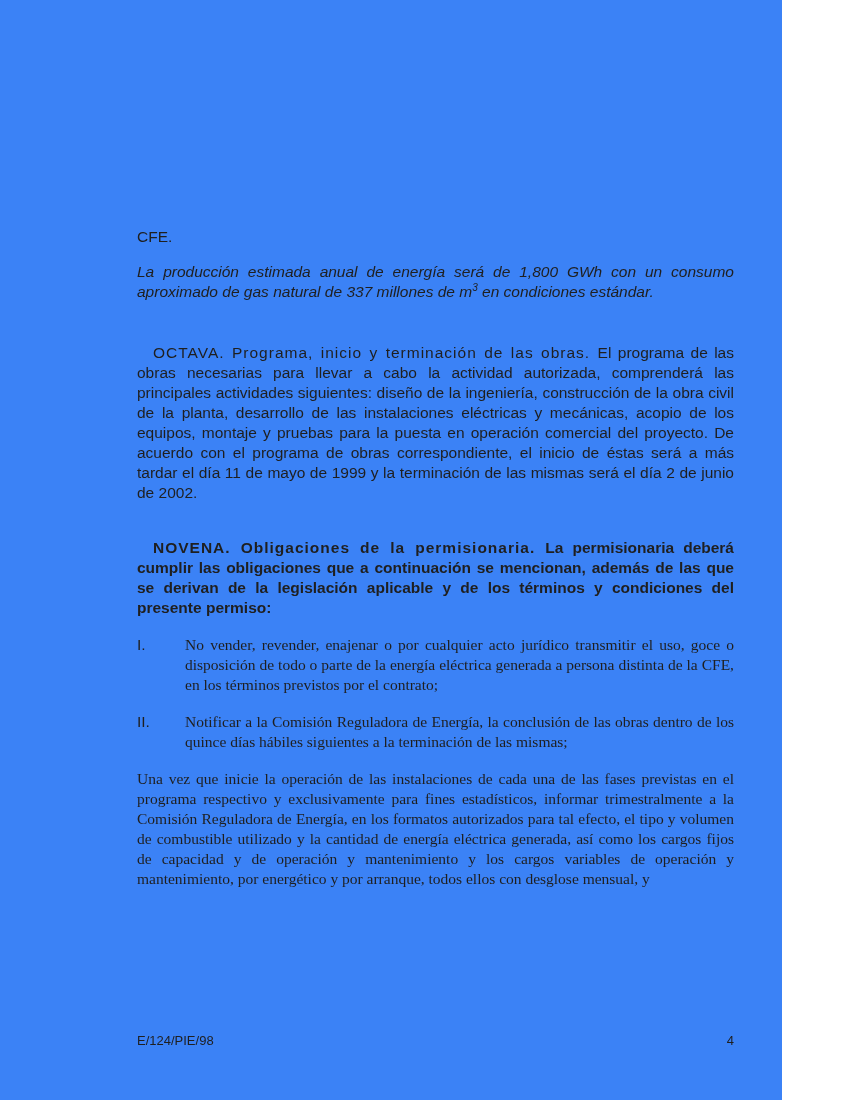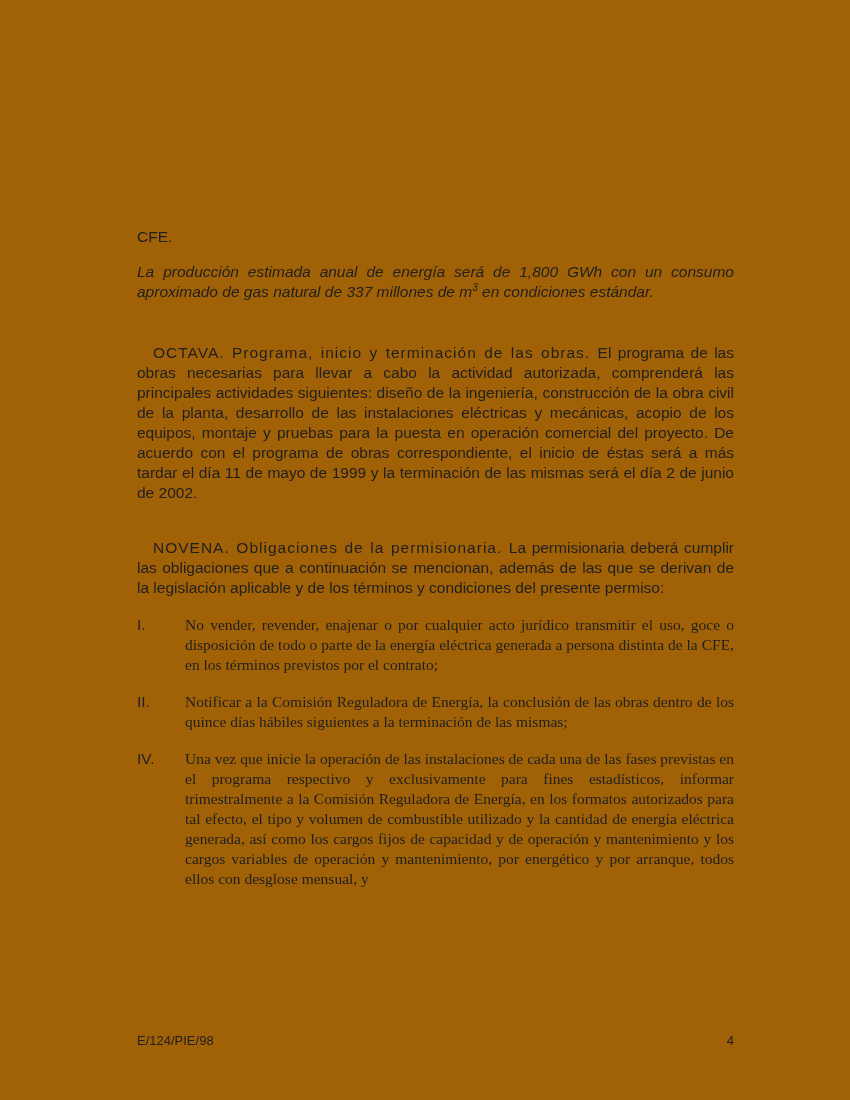--- a/index.html
+++ b/index.html
@@ -2,40 +2,40 @@
 <html><head>
 <meta charset="utf-8">
 <style>
   html, body {
     margin: 0;
     padding: 0;
     background: #ffffff;
   }
   .page {
     position: relative;
-    width: 850px;
+    width: 782px;
     height: 1100px;
-    background: #a16207;
+    background: #3b82f6;
     font-family: "Liberation Sans", "DejaVu Sans", sans-serif;
     color: #1f1f1f;
     overflow: hidden;
   }
   .content {
     position: absolute;
     left: 137px;
     top: 227px;
     width: 597px;
     font-size: 15.5px;
     line-height: 20px;
     text-align: justify;
   }
   p { margin: 0; }
   .m-para1  { margin-top: 15px; font-style: italic; }
   .m-octava { margin-top: 41px; }
-  .m-novena { margin-top: 35px; }
+  .m-novena { margin-top: 35px; font-weight: bold; }
   .obligation {
     display: flex;
     margin-top: 17px;
   }
   .obligation .numeral {
     flex: 0 0 48px;
     text-align: left;
   }
   .obligation .obl-text {
     flex: 1;
@@ -78,21 +78,20 @@
       <span class="obl-text">No vender, revender, enajenar o por cualquier acto jurídico transmitir el uso, goce o disposición de todo o parte de la energía eléctrica generada a persona distinta de la CFE, en los términos previstos por el contrato;</span>
     </div>
 
     <div class="obligation">
       <span class="numeral">II.</span>
       <span class="obl-text">Notificar a la Comisión Reguladora de Energía, la conclusión de las obras dentro de los quince días hábiles siguientes a la terminación de las mismas;</span>
     </div>
 
 
     <div class="obligation">
-      <span class="numeral">IV.</span>
       <span class="obl-text">Una vez que inicie la operación de las instalaciones de cada una de las fases previstas en el programa respectivo y exclusivamente para fines estadísticos, informar trimestralmente a la Comisión Reguladora de Energía, en los formatos autorizados para tal efecto, el tipo y volumen de combustible utilizado y la cantidad de energía eléctrica generada, así como los cargos fijos de capacidad y de operación y mantenimiento y los cargos variables de operación y mantenimiento, por energético y por arranque, todos ellos con desglose mensual, y</span>
     </div>
 
   </div>
 
   <div class="footer">
     <span>E/124/PIE/98</span>
     <span>4</span>
   </div>
 </div>

